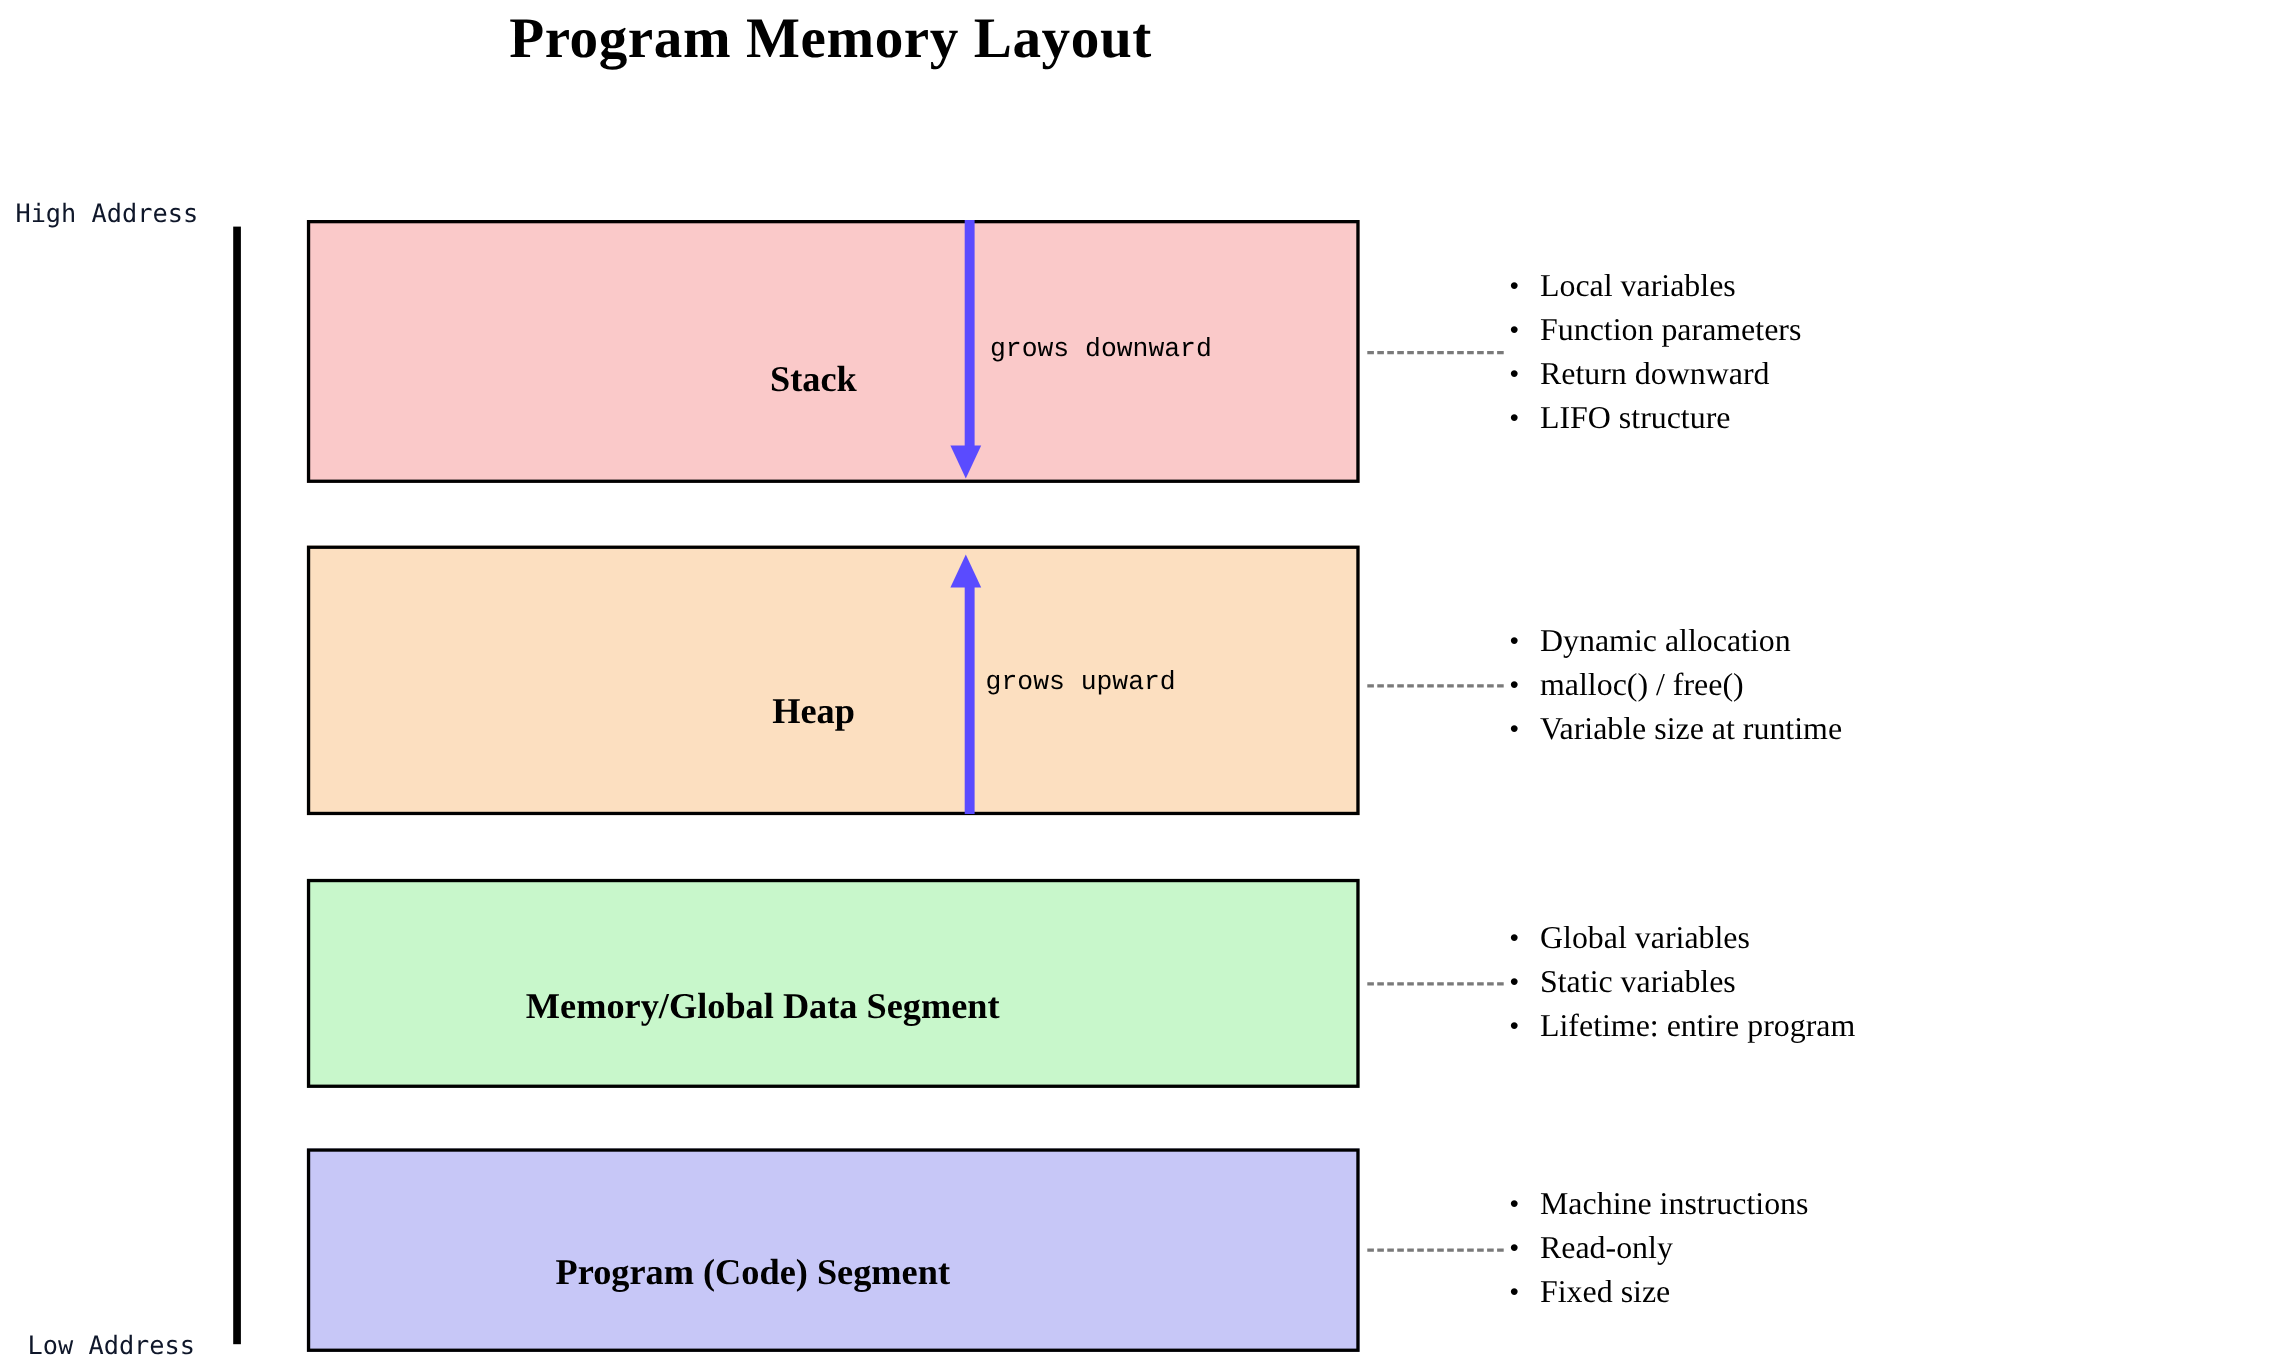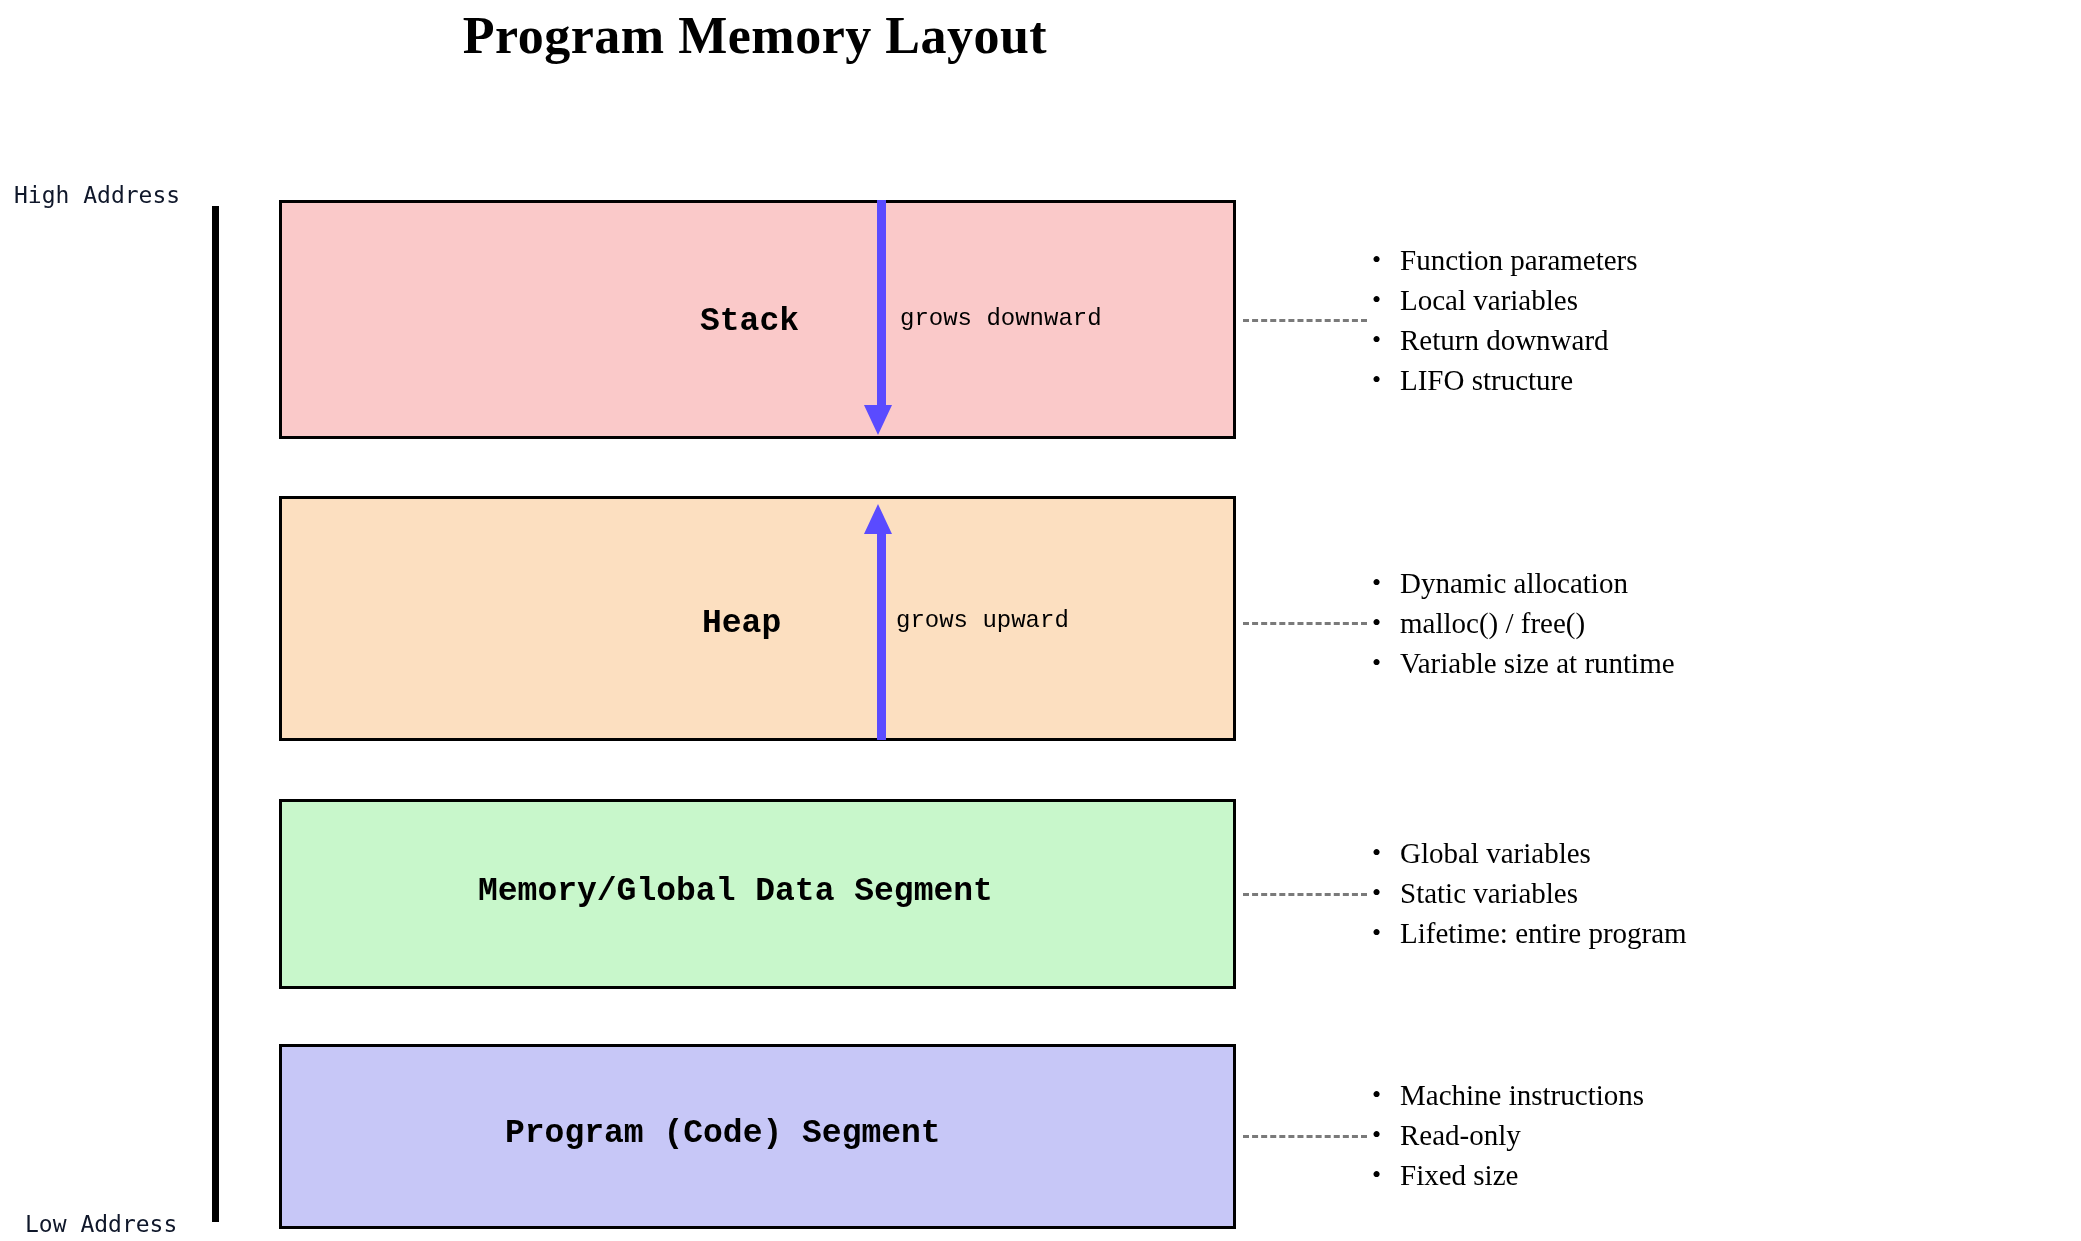--- a/index.html
+++ b/index.html
@@ -64,24 +64,25 @@
   
   .block {
     position: absolute;
     left: 279px;
     width: 957px;
     border: 3px solid #000000;
     box-sizing: border-box;
   }
   .block-label {
     position: absolute;
-    font-family: Liberation Mono, monospace;
+    font-family: Liberation Serif, serif;
     font-weight: bold;
     font-size: 33px;
     white-space: nowrap;
+    margin-top: 24px;
   }
   .block-note {
     position: absolute;
     font-family: Liberation Mono, monospace;
     font-size: 24px;
     white-space: nowrap;
   }
 
   #block-stack {
     top: 200px;
@@ -192,22 +193,22 @@
   <div class="addr-label addr-low">Low Address</div>
 
   <div class="block" id="block-stack"></div>
   <div class="block-label" style="left:700px; top:303px;">Stack</div>
   <div class="block-note" style="left:900px; top:305px;">grows downward</div>
   <div class="arrow-shaft" id="stack-arrow-shaft"></div>
   <div class="arrow-head" id="stack-arrow-head"></div>
   <div class="connector" id="conn-stack"></div>
   <div class="notes" id="notes-stack">
     <ul>
+      <li>Local variables</li>
       <li>Function parameters</li>
-      <li>Local variables</li>
       <li>Return downward</li>
       <li>LIFO structure</li>
     </ul>
   </div>
 
   <div class="block" id="block-heap"></div>
   <div class="block-label" style="left:702px; top:605px;">Heap</div>
   <div class="block-note" style="left:896px; top:607px;">grows upward</div>
   <div class="arrow-shaft" id="heap-arrow-shaft"></div>
   <div class="arrow-head" id="heap-arrow-head"></div>

